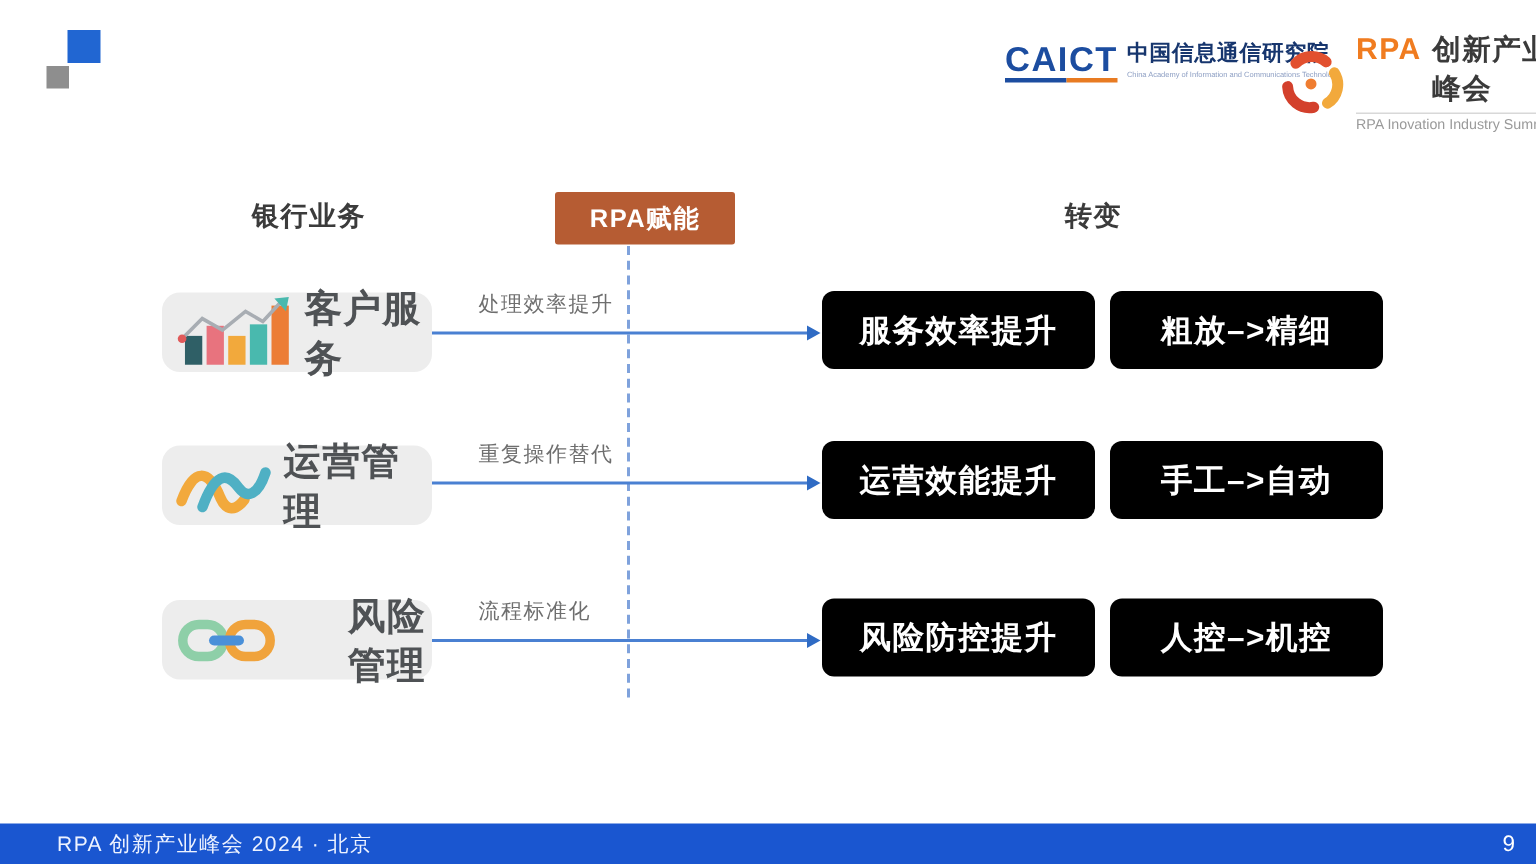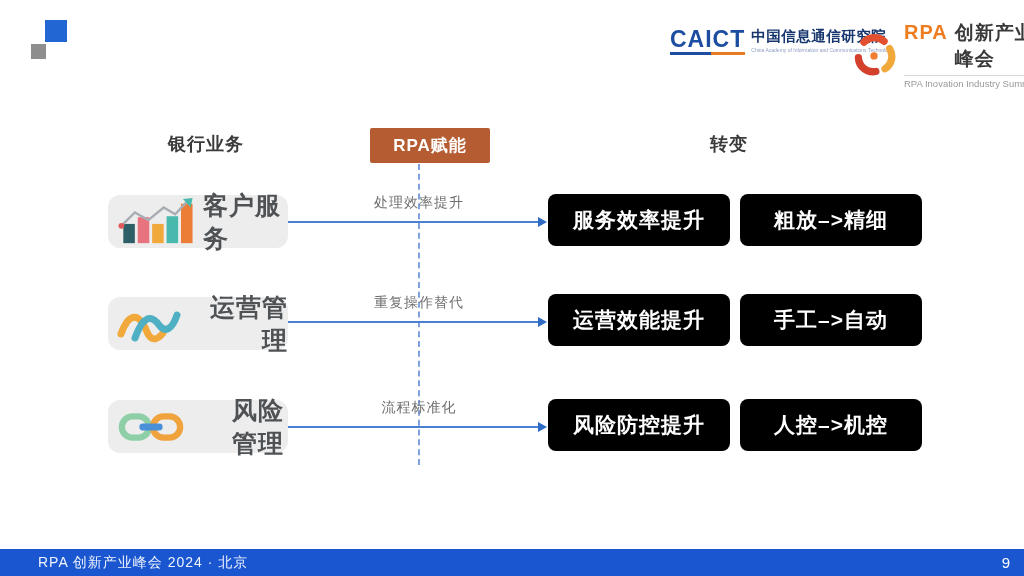--- a/index.html
+++ b/index.html
@@ -35,29 +35,29 @@
   .enabler-head { position:absolute; left:370px; top:128px; width:120px; height:35px; background:#b65c33;
                   color:#ffffff; font-size:17px; font-weight:bold; display:flex; align-items:center; justify-content:center;
                   border-radius:2px; letter-spacing:1px; }
 
   .dash-line { position:absolute; left:418px; top:164px; height:301px; width:0; border-left:2px dashed #7fa2dc; }
 
   
   .biz-box { position:absolute; left:108px; width:180px; height:53px; background:#ededed; border-radius:12px;
              display:flex; align-items:center; padding-left:9px; }
   .biz-label { font-size:25px; font-weight:bold; color:#4f5255; letter-spacing:1px; margin-left:8px; }
-  .row1 .biz-box { top:195px; } .row2 .biz-box { top:297px;text-align:right; } .row3 .biz-box { top:400px;gap:39px; }
+  .row1 .biz-box { top:195px; } .row2 .biz-box { top:297px; } .row3 .biz-box { top:400px;gap:39px; }
 
   .arrow-line { position:absolute; left:288px; width:252px; height:2px; background:#4a80d2; }
   .row1 .arrow-line { top:221px; } .row2 .arrow-line { top:321px; } .row3 .arrow-line { top:426px; }
   .arrow-head { position:absolute; left:538px; width:0; height:0;
                 border-left:9px solid #2f6bc4; border-top:5px solid transparent; border-bottom:5px solid transparent; }
   .row1 .arrow-head { top:217px; } .row2 .arrow-head { top:317px; } .row3 .arrow-head { top:422px; }
 
-  .enabler-label { position:absolute; left:319px; width:200px; text-align:center; font-size:14px; color:#6e6e6e; letter-spacing:1px; }
+  .enabler-label { position:absolute; left:319px; width:200px; font-size:14px; color:#6e6e6e; letter-spacing:1px; }
   .row1 .enabler-label { top:194px; } .row2 .enabler-label { top:294px; } .row3 .enabler-label { top:399px; }
 
   .blue-box { position:absolute; width:182px; height:52px; background:#000000; border-radius:8px;
               color:#ffffff; font-weight:bold; display:flex; align-items:center; justify-content:center; letter-spacing:1px; }
   .result-box { left:548px; font-size:21px; }
   .shift-box  { left:740px; font-size:21px; }
   .row1 .blue-box { top:194px; } .row2 .blue-box { top:294px; } .row3 .blue-box { top:399px; }
 
   
   .footer { position:absolute; left:0; top:549px; width:1024px; height:27px; background:#1a56d0;

